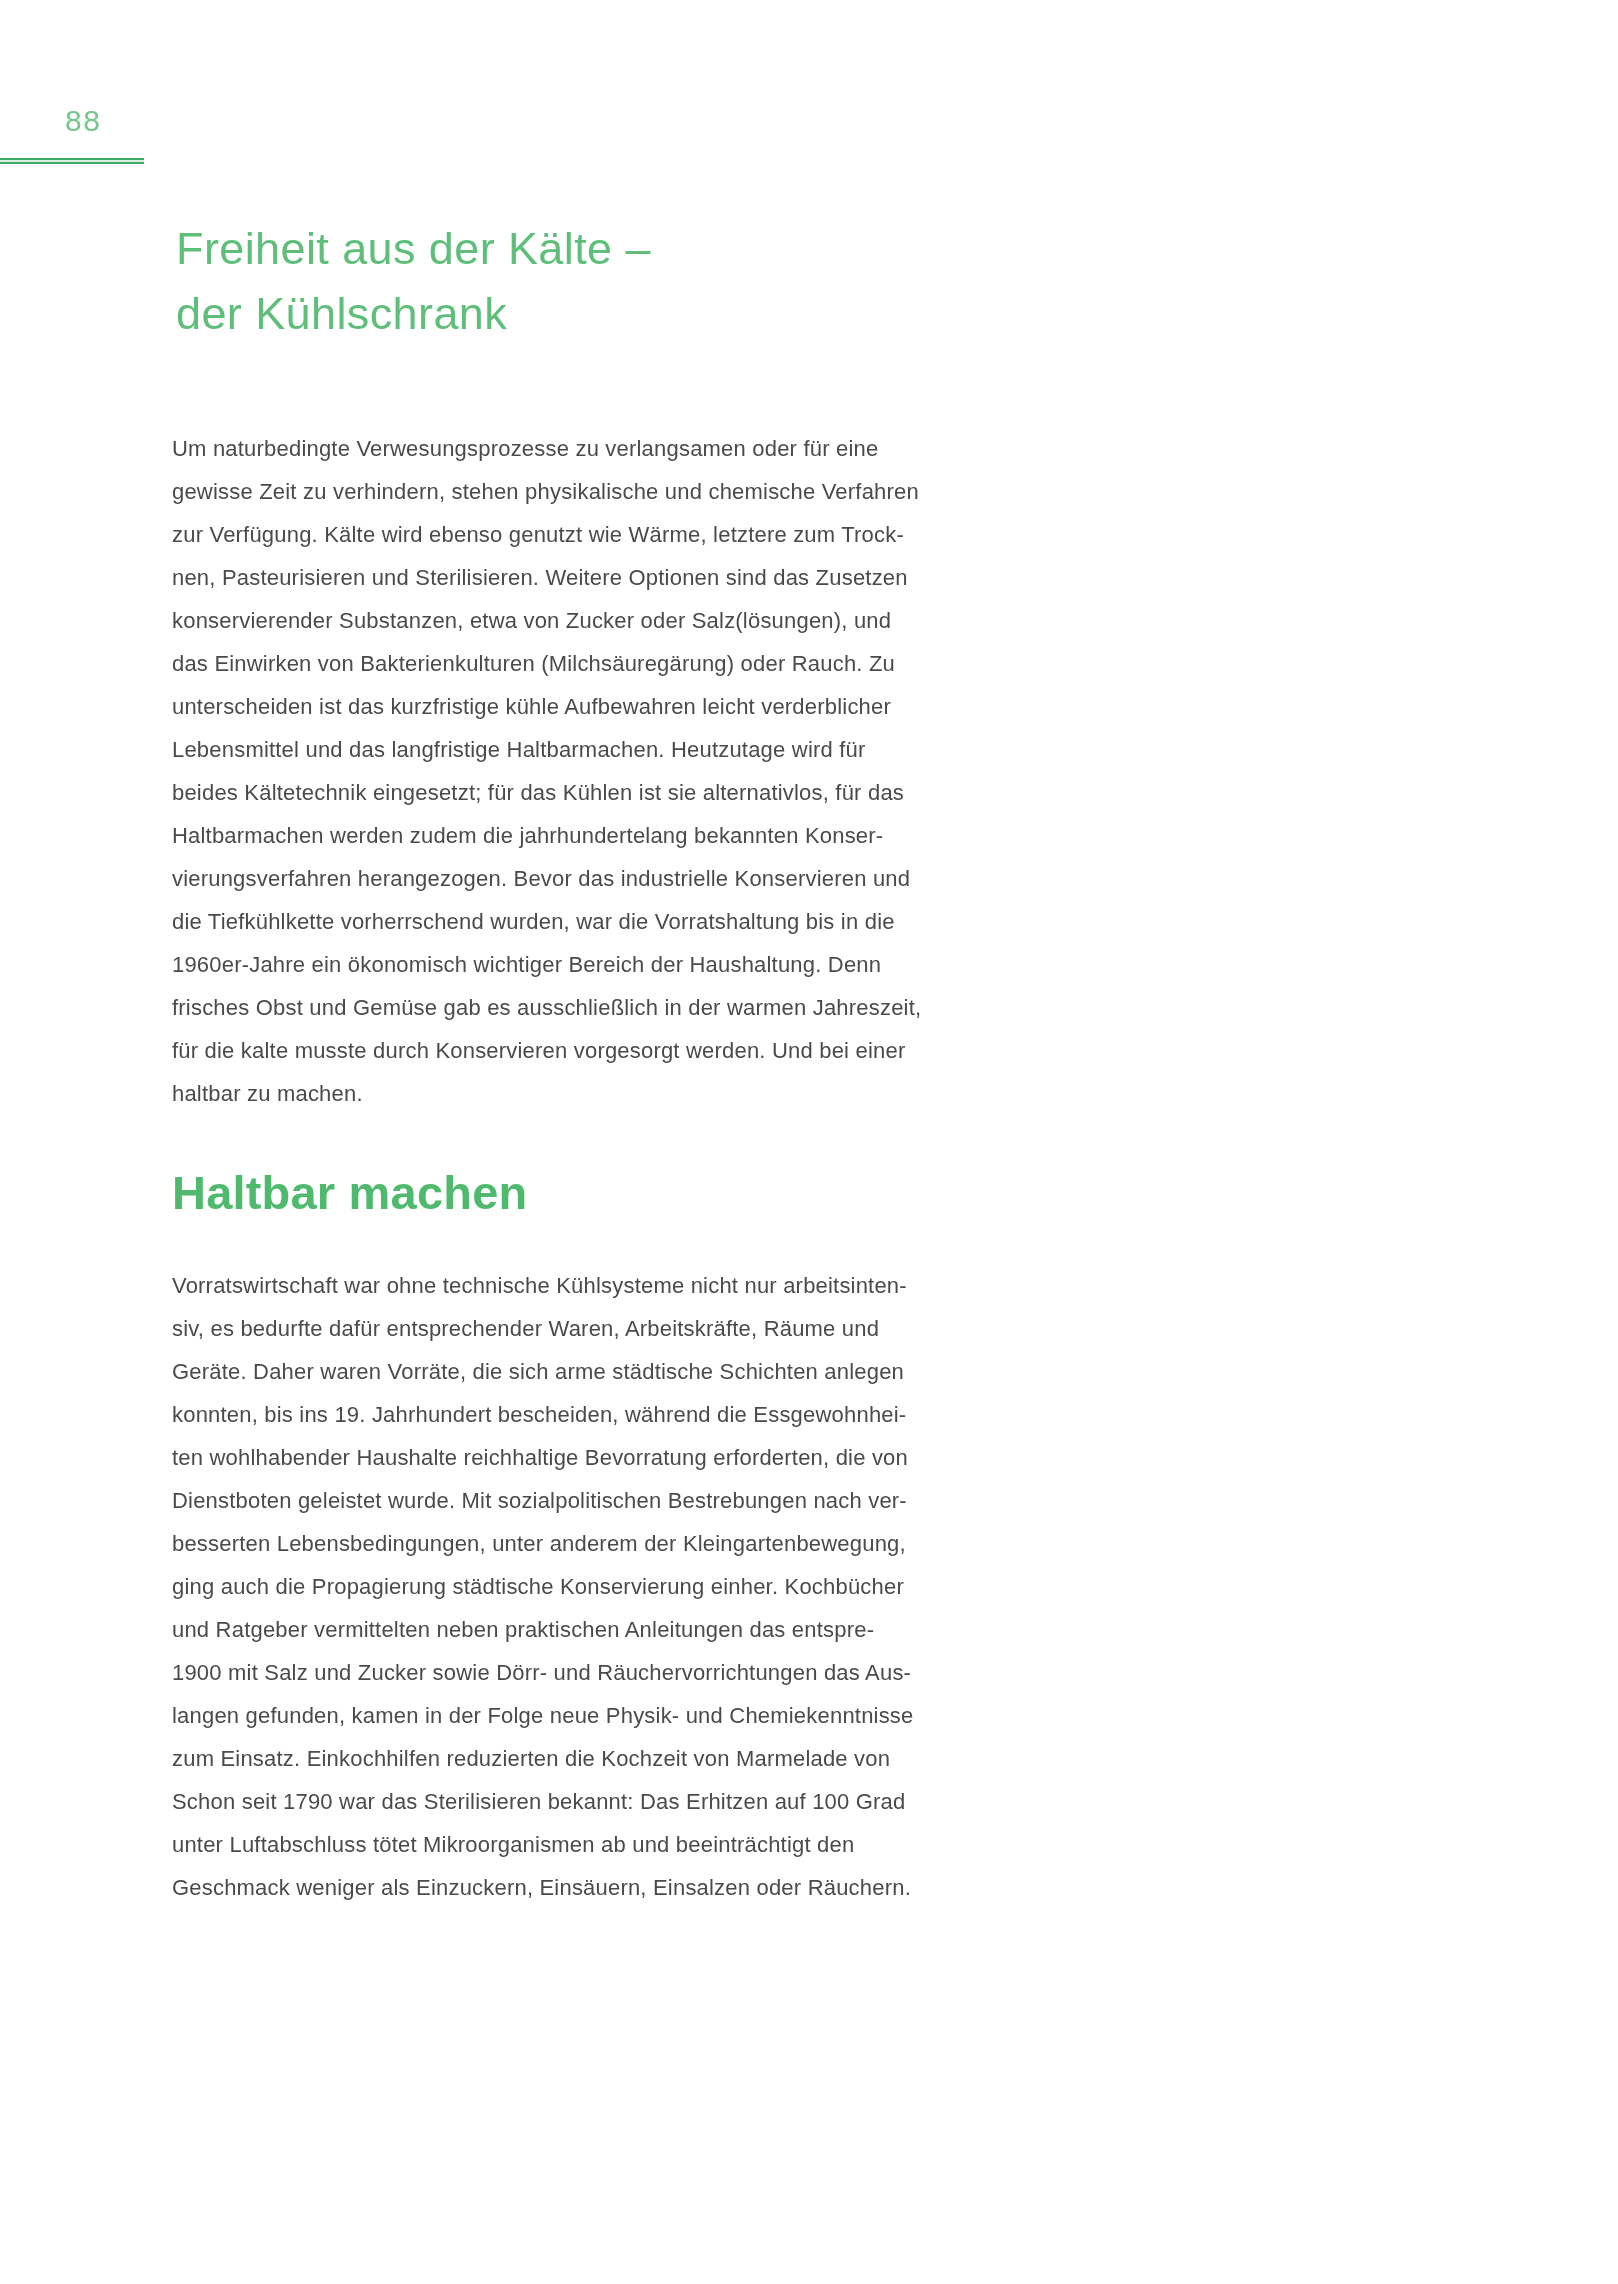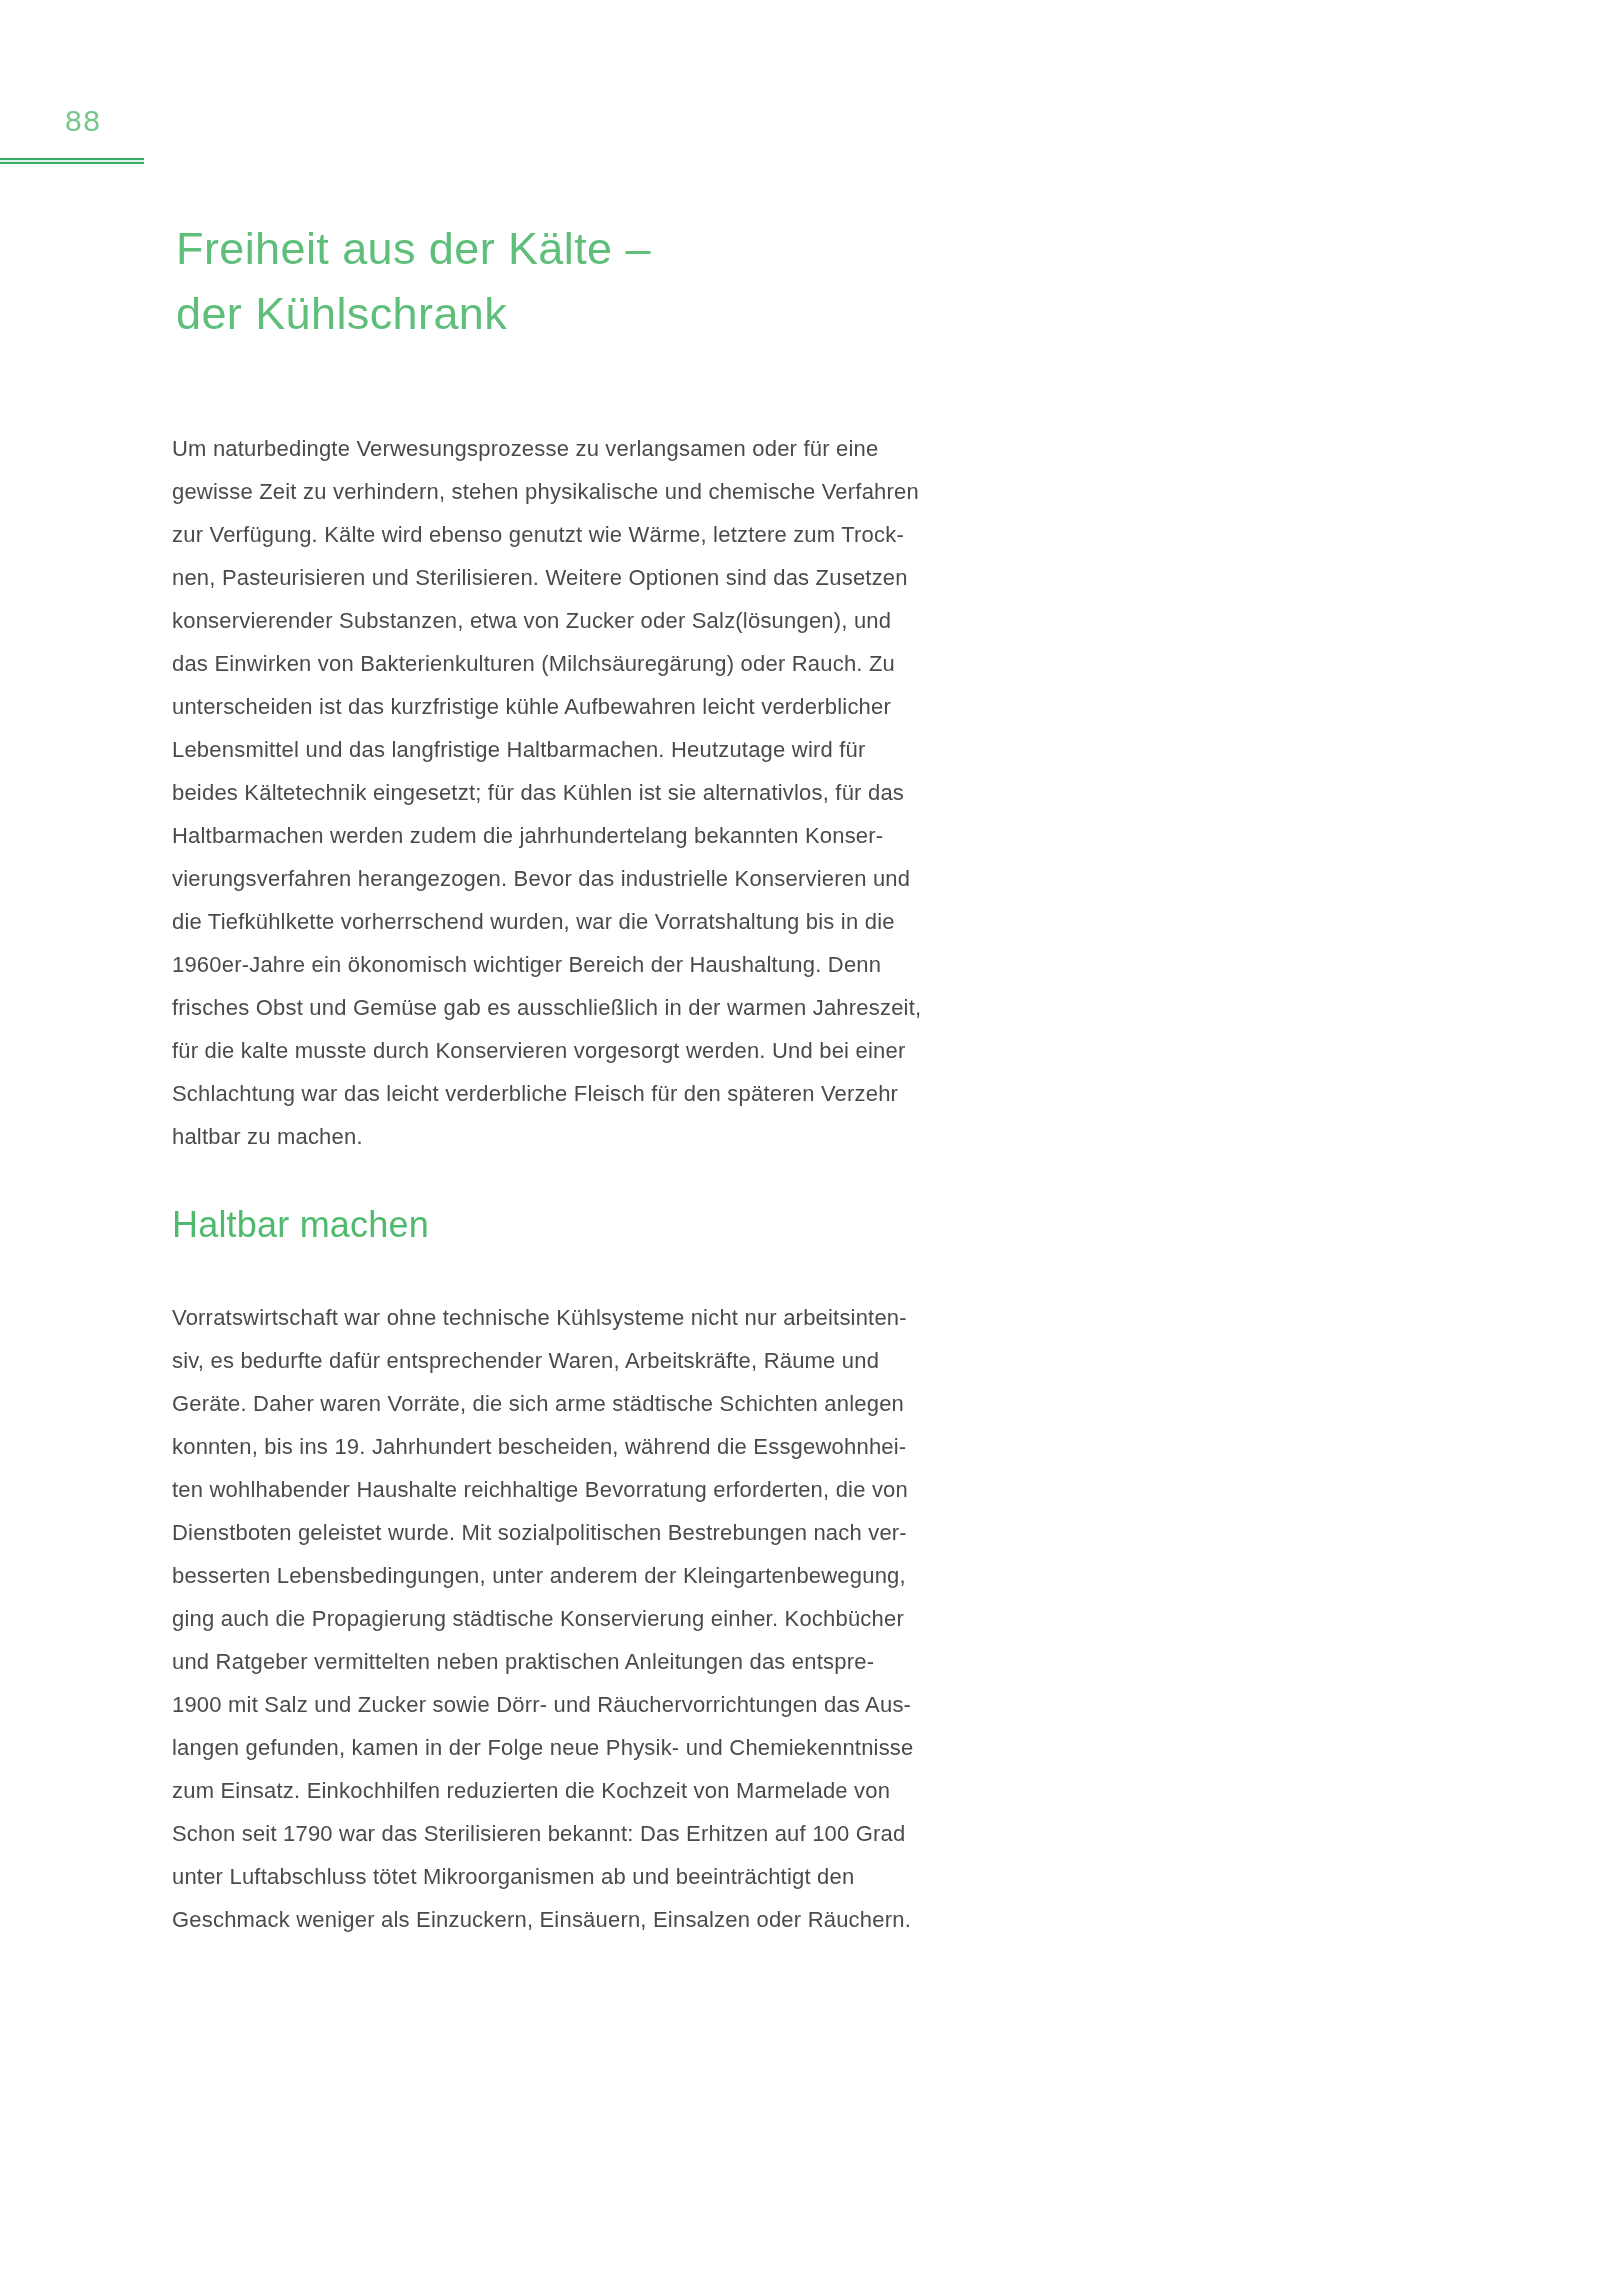--- a/index.html
+++ b/index.html
@@ -64,24 +64,24 @@
   }
   .text-line {
     font-size: 22px;
     line-height: 43px;
     font-weight: 300;
     letter-spacing: 0.2px;
     color: var(--body-text);
     white-space: nowrap;
   }
   .section-heading {
-    margin: 44px 0 0 0;
-    font-size: 36px;
+    margin: 55px 0 0 0;
+    font-size: 47px;
     line-height: 45px;
-    font-weight: 400;
+    font-weight: 700;
     letter-spacing: 0.2px;
     color: var(--heading-green);
   }
   .paragraph.section {
     margin-top: 49px;
   }
 </style>
 </head>
 <body>
 
@@ -108,21 +108,20 @@
         <div class="text-line">das Einwirken von Bakterienkulturen (Milchsäuregärung) oder Rauch. Zu</div>
         <div class="text-line">unterscheiden ist das kurzfristige kühle Aufbewahren leicht verderblicher</div>
         <div class="text-line">Lebensmittel und das langfristige Haltbarmachen. Heutzutage wird für</div>
         <div class="text-line">beides Kältetechnik eingesetzt; für das Kühlen ist sie alternativlos, für das</div>
         <div class="text-line">Haltbarmachen werden zudem die jahrhundertelang bekannten Konser-</div>
         <div class="text-line">vierungsverfahren herangezogen. Bevor das industrielle Konservieren und</div>
         <div class="text-line">die Tiefkühlkette vorherrschend wurden, war die Vorratshaltung bis in die</div>
         <div class="text-line">1960er-Jahre ein ökonomisch wichtiger Bereich der Haushaltung. Denn</div>
         <div class="text-line">frisches Obst und Gemüse gab es ausschließlich in der warmen Jahreszeit,</div>
         <div class="text-line">für die kalte musste durch Konservieren vorgesorgt werden. Und bei einer</div>
-        <div class="text-line">Schlachtung war das leicht verderbliche Fleisch für den späteren Verzehr</div>
         <div class="text-line">haltbar zu machen.</div>
       </div>
 
     <h2 class="section-heading">Haltbar machen</h2>
 
     <div class="paragraph section">
         <div class="text-line">Vorratswirtschaft war ohne technische Kühlsysteme nicht nur arbeitsinten-</div>
         <div class="text-line">siv, es bedurfte dafür entsprechender Waren, Arbeitskräfte, Räume und</div>
         <div class="text-line">Geräte. Daher waren Vorräte, die sich arme städtische Schichten anlegen</div>
         <div class="text-line">konnten, bis ins 19. Jahrhundert bescheiden, während die Essgewohnhei-</div>

